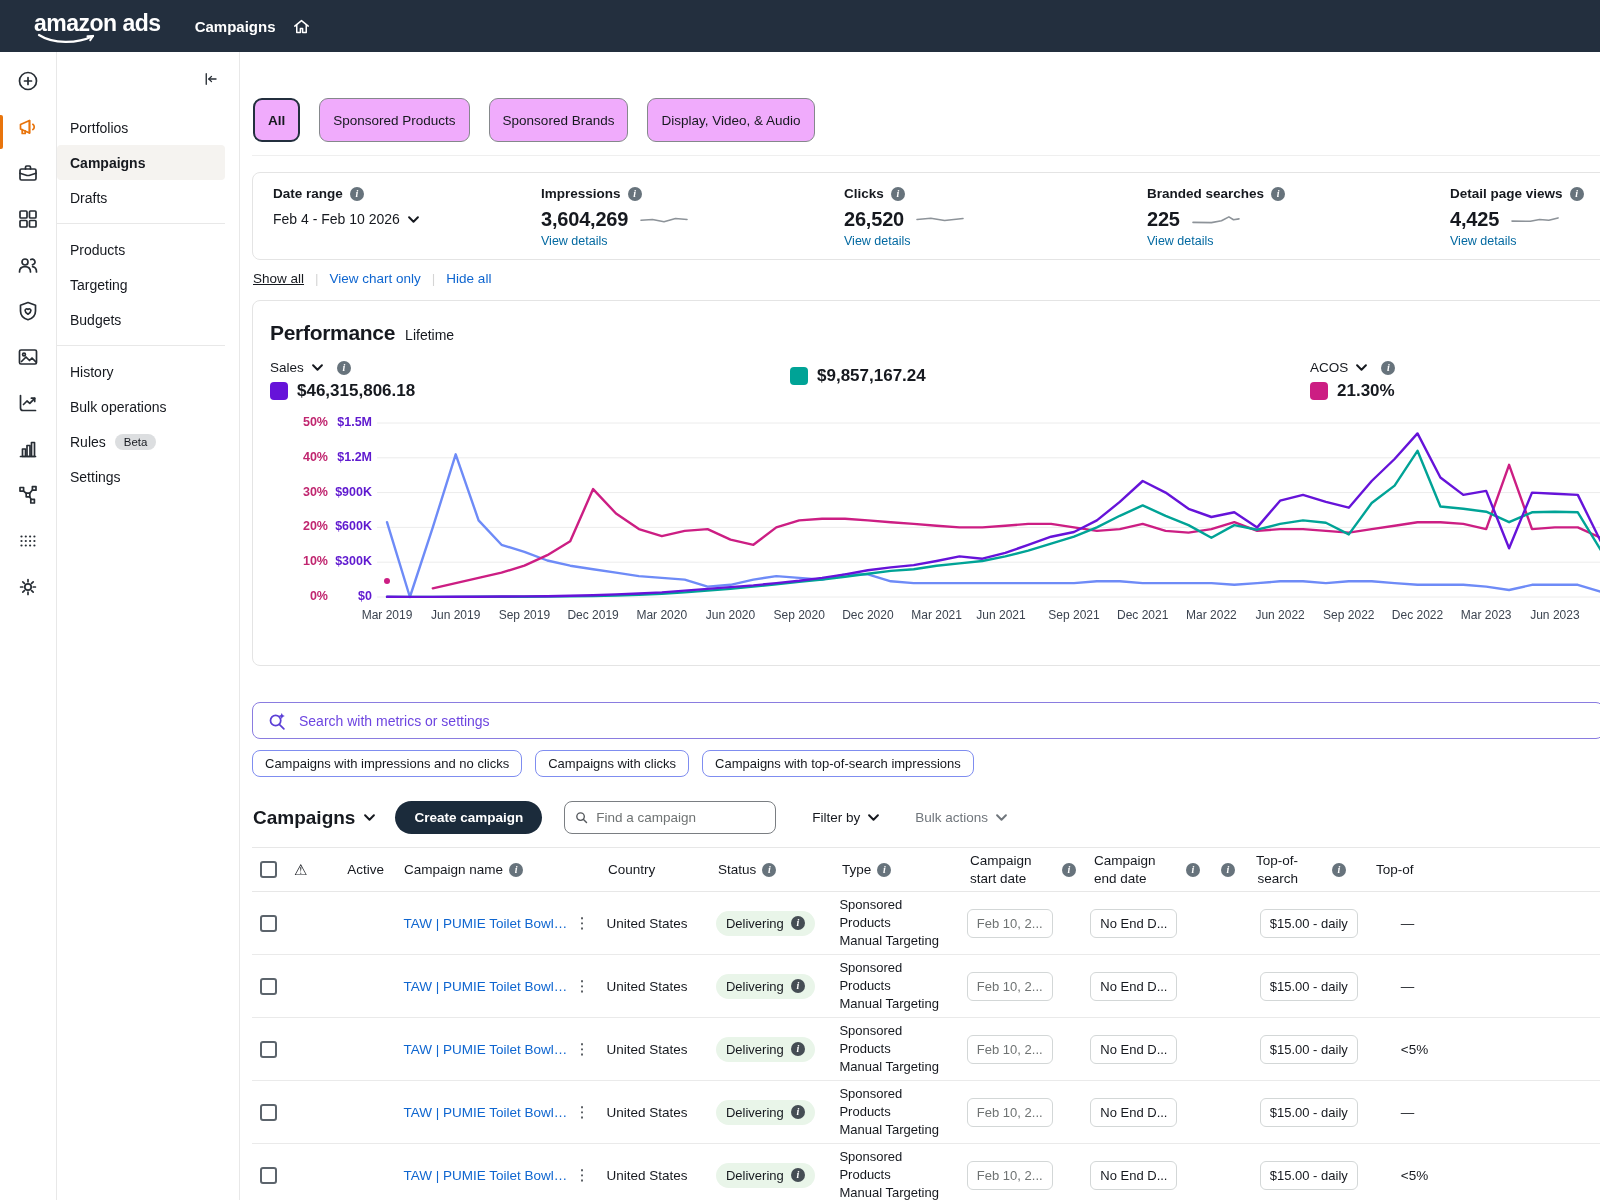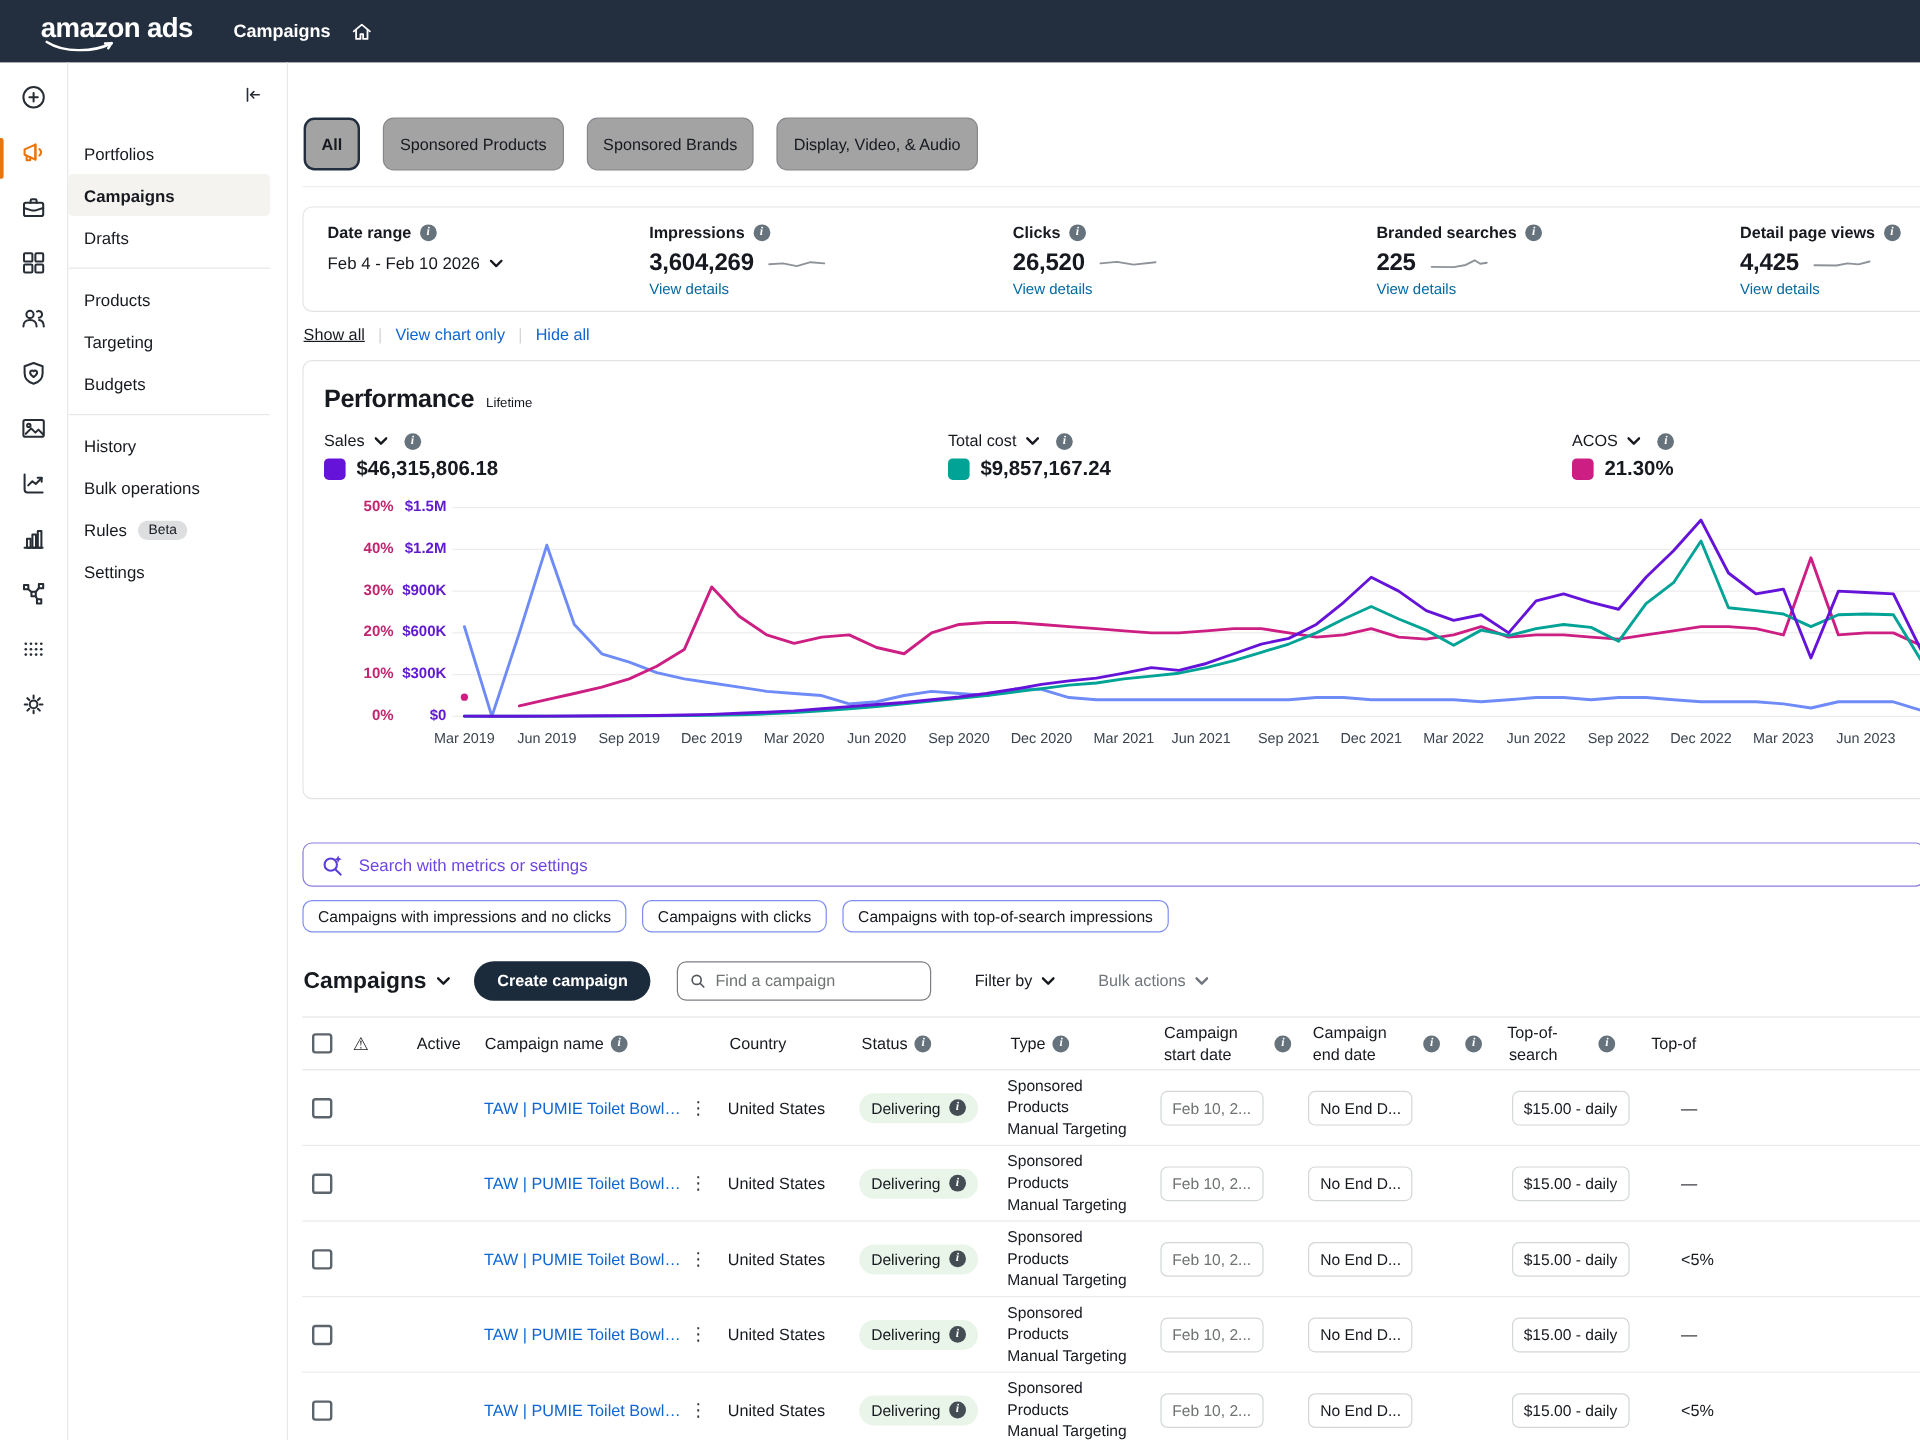--- a/index.html
+++ b/index.html
@@ -44,21 +44,21 @@
   .mi.active { background:#f5f3f0; font-weight:bold; }
   .mdiv { border-top:1px solid #e8e8e8; margin:8px 14px 8px 0; }
   .beta { background:#dcdee0; border-radius:10px; font-size:11.5px; padding:2px 9px; margin-left:9px; }
 
   
   .main { flex:1; min-width:0; }
   .content { padding-left:12px; }
 
   .tabs-row { display:flex; gap:19px; padding:46px 0 13px 1px; border-bottom:1px solid #efefef; }
   .tab { height:44px; padding:16px 13px; border:1px solid #85888c; border-radius:9px; display:flex; align-items:center;
-         font-size:13.5px; background:#a3a3a3; cursor:pointer; white-space:nowrap; }
+         font-size:13.5px; background:#f0abfc; cursor:pointer; white-space:nowrap; }
   .tab.selected { border:2px solid #232f3e; font-weight:bold; }
 
   
   .sumcard { margin-top:16px; width:1400px; border:1px solid #e4e4e4; border-radius:8px; padding:13px 0 11px 20px; display:flex; }
   .sumsec { width:303px; flex:none; }
   .sumsec.daterange { width:268px; }
   .slabel { display:flex; align-items:center; gap:7px; font-size:13.5px; font-weight:bold; }
   .sval { display:flex; align-items:center; gap:12px; margin-top:7px; font-size:20px; font-weight:800; letter-spacing:-.2px; }
   .sval .spark { width:48px; height:15px; }
   .dval { display:flex; align-items:center; gap:8px; margin-top:10px; font-size:14px; }
@@ -66,21 +66,21 @@
 
   .viewlinks { display:flex; align-items:center; gap:11px; padding:11px 0 9px 1px; font-size:13.5px; }
   .vl-sep { color:#d5d5d5; }
   .vl { color:#0f66d0; cursor:pointer; }
   .vl.current { color:#16191f; text-decoration:underline; }
 
   
   .perfcard { margin-top:5px; width:1400px; height:366px; border:1px solid #e4e4e4; border-radius:8px; padding:20px 0 0 17px; position:relative; }
   .ptitle-row { display:flex; align-items:baseline; gap:10px; }
   .ptitle { font-size:21px; font-weight:800; letter-spacing:-.3px; }
-  .psub { font-size:11px; }
+  .psub { font-size:14px; }
   .selectors { display:flex; margin-top:15px; }
   .sel { width:520px; flex:none; }
   .sel-label { display:flex; align-items:center; gap:8px; font-size:13.5px; }
   .sel-val { display:flex; align-items:center; gap:9px; margin-top:6px; font-size:17px; font-weight:800; }
   .swatch { width:18px; height:18px; border-radius:4px; flex:none; }
 
   .chart-wrap { position:relative; height:216px; margin-top:16px; }
   #chart-svg { position:absolute; left:107px; top:0; width:1240px; height:186px; overflow:visible; }
   .ycol { position:absolute; top:0; height:186px; }
   .ycol .ytick { position:absolute; right:0; font-size:12.5px; font-weight:bold; }
@@ -412,27 +412,20 @@
                   <path d="M1 1 L5 5 L9 1"></path>
                 </svg>
               <span class="info" style="margin-left:6px;"></span>
             </div>
             <div class="sel-val">
               <span class="swatch" style="background:#6613d9;"></span>
               <span>$46,315,806.18</span>
             </div>
           </div>
           <div class="sel">
-            <div class="sel-label">
-              <span>Total cost</span>
-              <svg class="chev" viewBox="0 0 10 6">
-                  <path d="M1 1 L5 5 L9 1"></path>
-                </svg>
-              <span class="info" style="margin-left:6px;"></span>
-            </div>
             <div class="sel-val">
               <span class="swatch" style="background:#00a396;"></span>
               <span>$9,857,167.24</span>
             </div>
           </div>
           <div class="sel">
             <div class="sel-label">
               <span>ACOS</span>
               <svg class="chev" viewBox="0 0 10 6">
                   <path d="M1 1 L5 5 L9 1"></path>

